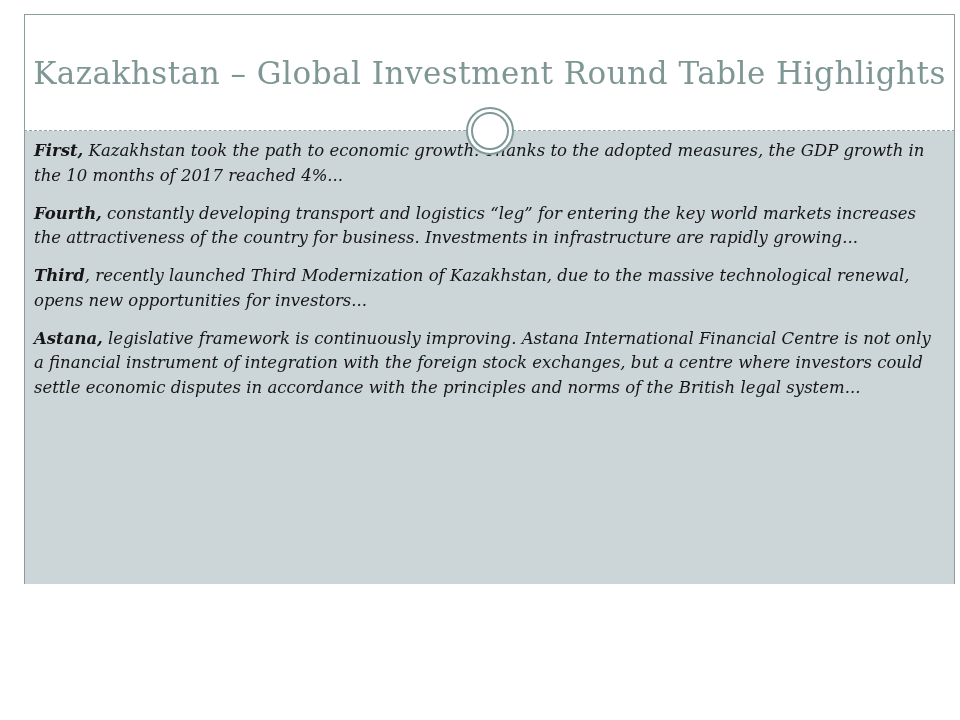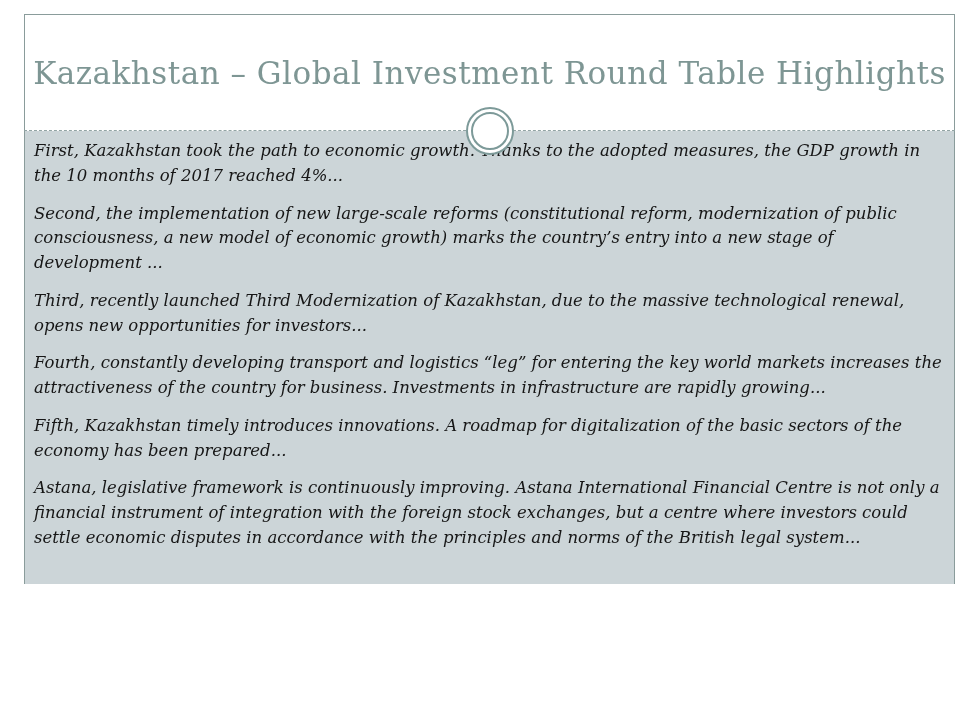--- a/index.html
+++ b/index.html
@@ -88,21 +88,21 @@
     font-size: 16.5px;
     line-height: 1.5;
     color: #161616;
     overflow: hidden;
     z-index: 1;
   }
   .body-area p {
     margin: 0 0 13px 0;
   }
   .lead {
-    font-weight: normal;
+    font-weight: bold;
   }
   .footer-band {
     flex: 0 0 28px;
     height: 28px;
     background: #8ea7a4;
     border-bottom: 2px solid #5f7a78;
     box-sizing: content-box;
   }
 </style>
 </head>
@@ -117,23 +117,21 @@
 
     <div class="divider">
       <div class="dashed-line"></div>
       <div class="circle-outer">
         <div class="circle-inner"></div>
       </div>
     </div>
 
     <div class="body-area">
       <p><span class="lead">First,</span><span> Kazakhstan took the path to economic growth. Thanks to the adopted measures, the GDP growth in the 10 months of 2017 reached 4%...</span></p>
-      <p><span class="lead">Second,</span><span> the implementation of new large-scale reforms (constitutional reform, modernization of public consciousness, a new model of economic growth) marks the country’s entry into a new stage of development ...</span></p>
+      <p><span class="lead">Fourth,</span><span> constantly developing transport and logistics “leg” for entering the key world markets increases the attractiveness of the country for business. Investments in infrastructure are rapidly growing...</span></p>
       <p><span class="lead">Third</span><span>, recently launched Third Modernization of Kazakhstan, due to the massive technological renewal, opens new opportunities for investors...</span></p>
-      <p><span class="lead">Fourth,</span><span> constantly developing transport and logistics “leg” for entering the key world markets increases the attractiveness of the country for business. Investments in infrastructure are rapidly growing...</span></p>
-      <p><span class="lead">Fifth,</span><span> Kazakhstan timely introduces innovations. A roadmap for digitalization of the basic sectors of the economy has been prepared...</span></p>
       <p><span class="lead">Astana,</span><span> legislative framework is continuously improving. Astana International Financial Centre is not only a financial instrument of integration with the foreign stock exchanges, but a centre where investors could settle economic disputes in accordance with the principles and norms of the British legal system...</span></p>
     </div>
 
     <div class="footer-band"></div>
 
   </div>
 </div>
 
 </body></html>

